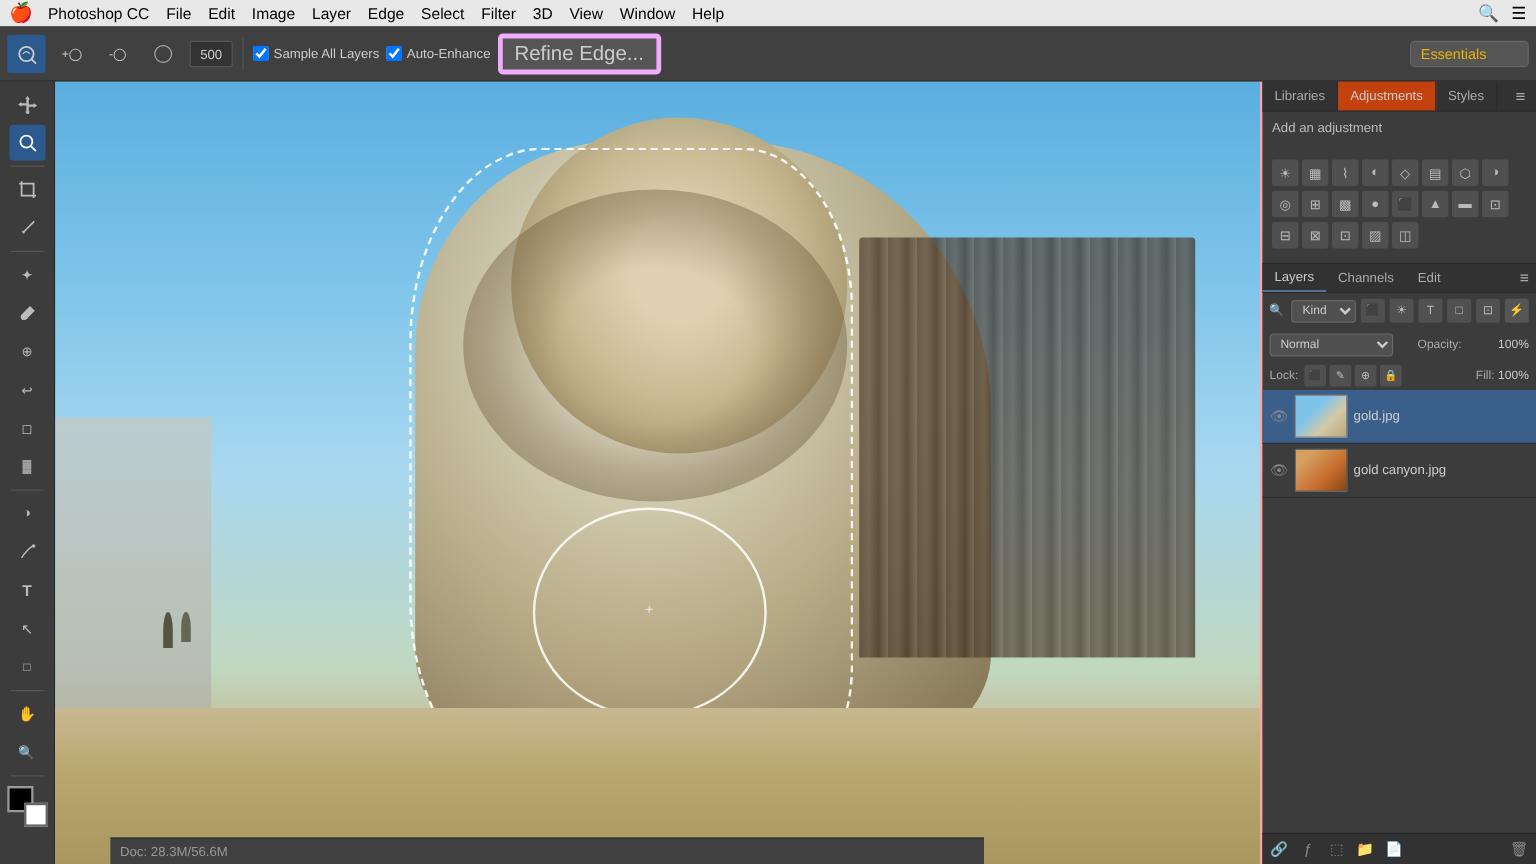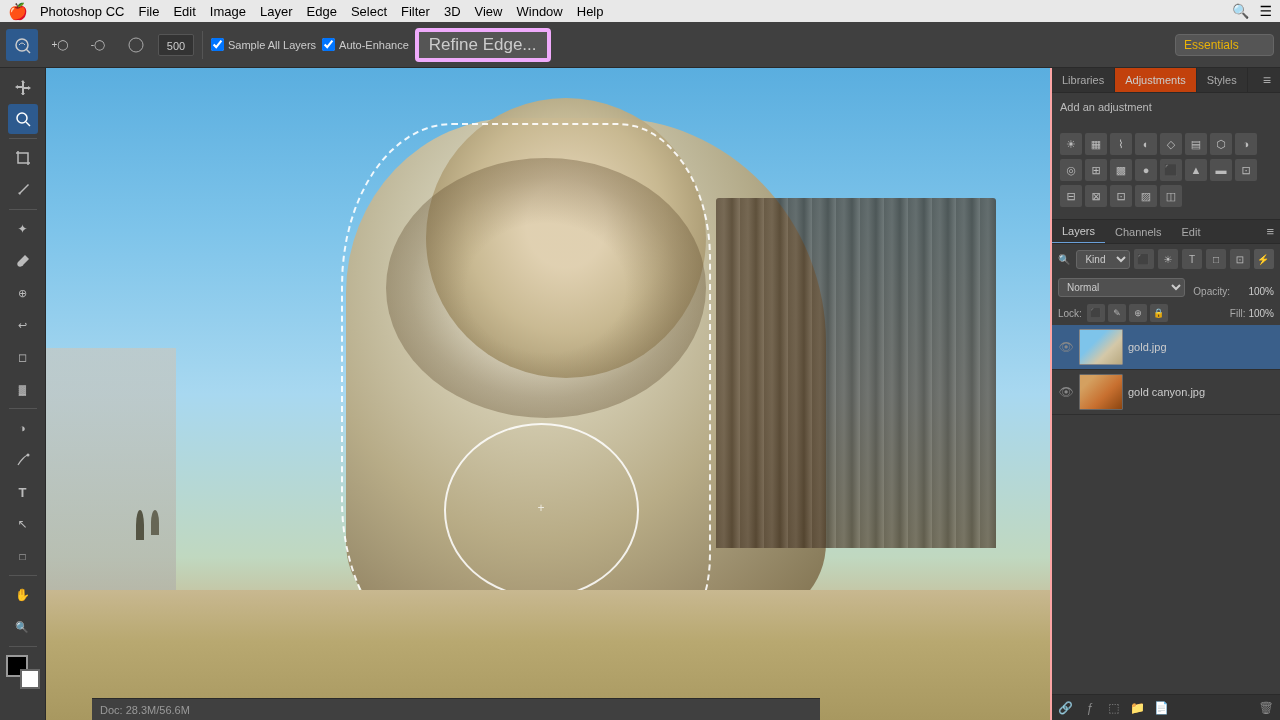--- a/index.html
+++ b/index.html
@@ -118,21 +118,21 @@
     .kind-select {
       padding: 2px 4px; background: #505050; border: 1px solid #666; color: #ccc;
       font-size: 10px; border-radius: 3px; flex: 1;
     }
     .layer-icon-btn {
       width: 20px; height: 20px; background: #505050; border-radius: 2px;
       display: flex; align-items: center; justify-content: center; cursor: pointer;
       color: #bbb; font-size: 10px;
     }
 
-    .layers-blend { display: flex; align-items: flex-end; padding: 4px 6px; gap: 8px; flex-shrink: 0; }
+    .layers-blend { display: flex; align-items: center; padding: 4px 6px; gap: 20px; flex-shrink: 0; }
     .blend-select {
       flex: 1; padding: 2px 4px; background: #505050; border: 1px solid #666;
       color: #ccc; font-size: 10px; border-radius: 3px;
     }
     .opacity-label { color: #aaa; font-size: 10px; }
     .opacity-val { color: #ccc; font-size: 10px; width: 36px; text-align: right; }
 
     .layers-lock { display: flex; align-items: center; padding: 3px 6px; gap: 3px; flex-shrink: 0; }
     .lock-label { color: #aaa; font-size: 10px; margin-right: 2px; }
     .lock-btn {

